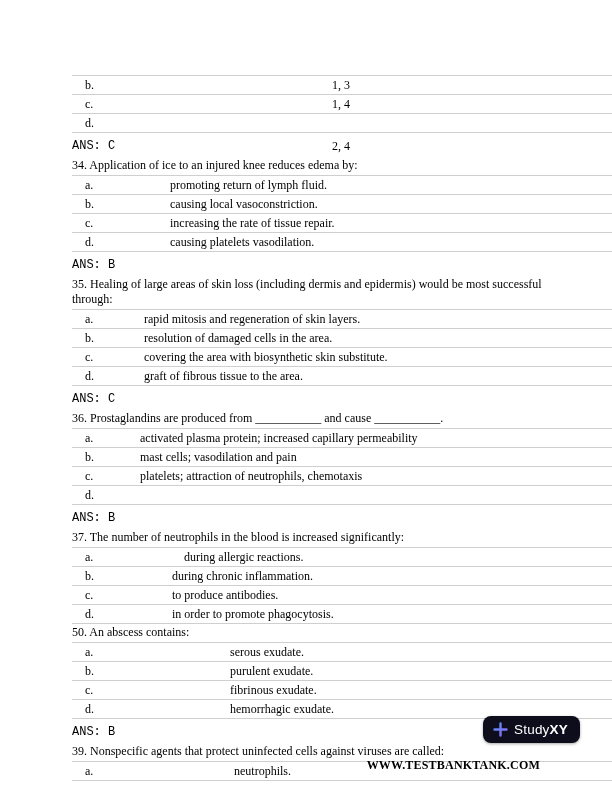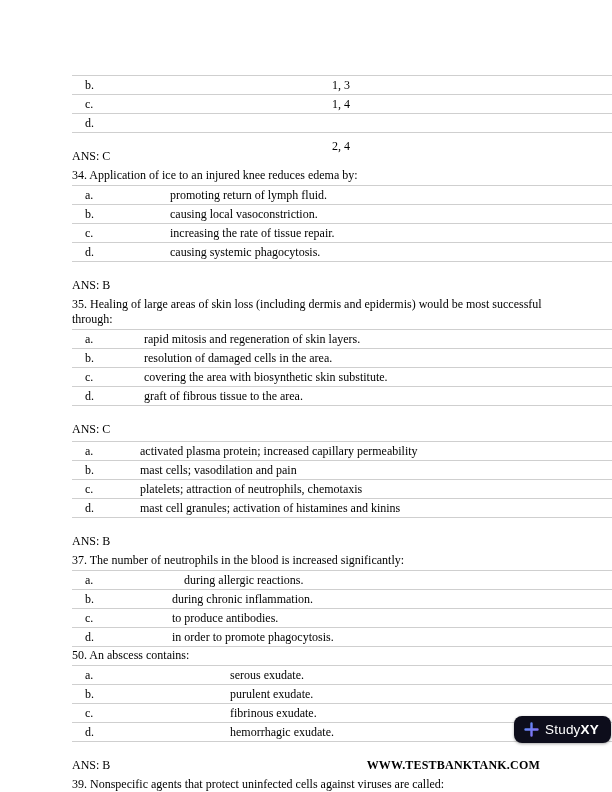--- a/index.html
+++ b/index.html
@@ -38,34 +38,35 @@
     line-height:18px;
   }
   .otext{
     position:absolute;
     top:0;
     line-height:18px;
     white-space:nowrap;
   }
   .ans{
     line-height:15px;
-    margin:16px 0 4px 0;
+    margin:6px 0 4px 0;
+    font-family:Liberation Mono, monospace;
   }
   .footer{
     position:absolute;
     right:72px;
     bottom:19px;
     font-family:"Liberation Serif", serif;
     font-weight:bold;
     font-size:12px;
     letter-spacing:.2px;
   }
   .badge{
     position:absolute;
-    right:1px;
+    right:32px;
     bottom:49px;
     height:27px;
     background:#0d0d1b;
     border-radius:8px;
     display:flex;
     align-items:center;
     gap:6px;
     padding:0 12px 0 10px;
     font-family:"Liberation Sans", sans-serif;
     color:#ffffff;
@@ -113,21 +114,21 @@
           <div class="option-row">
             <span class="letter">b.</span>
             <span class="otext" style="left: 98px;">causing local vasoconstriction.</span>
           </div>
           <div class="option-row">
             <span class="letter">c.</span>
             <span class="otext" style="left: 98px;">increasing the rate of tissue repair.</span>
           </div>
           <div class="option-row">
             <span class="letter">d.</span>
-            <span class="otext" style="left: 98px;">causing systemic phagocytosis.</span>
+            <span class="otext" style="left: 98px;">causing platelets vasodilation.</span>
           </div>
         </div>
         <div class="ans">ANS: B</div>
       </div>
       <div class="question">
         <div class="qtext">35. Healing of large areas of skin loss (including dermis and epidermis) would be most successful through:</div>
         <div class="options">
           <div class="option-row">
             <span class="letter">a.</span>
             <span class="otext" style="left: 72px;">rapid mitosis and regeneration of skin layers.</span>
@@ -141,36 +142,36 @@
             <span class="otext" style="left: 72px;">covering the area with biosynthetic skin substitute.</span>
           </div>
           <div class="option-row">
             <span class="letter">d.</span>
             <span class="otext" style="left: 72px;">graft of fibrous tissue to the area.</span>
           </div>
         </div>
         <div class="ans">ANS: C</div>
       </div>
       <div class="question">
+        <div class="qtext">36. Prostaglandins are produced from ___________ and cause ___________.</div>
         <div class="options">
           <div class="option-row">
             <span class="letter">a.</span>
             <span class="otext" style="left: 68px;">activated plasma protein; increased capillary permeability</span>
           </div>
           <div class="option-row">
             <span class="letter">b.</span>
             <span class="otext" style="left: 68px;">mast cells; vasodilation and pain</span>
           </div>
           <div class="option-row">
             <span class="letter">c.</span>
             <span class="otext" style="left: 68px;">platelets; attraction of neutrophils, chemotaxis</span>
           </div>
           <div class="option-row">
             <span class="letter">d.</span>
-            <span class="otext" style="left: 68px;">mast cell granules; activation of histamines and kinins</span>
           </div>
         </div>
         <div class="ans">ANS: B</div>
       </div>
       <div class="question">
         <div class="qtext">37. The number of neutrophils in the blood is increased significantly:</div>
         <div class="options">
           <div class="option-row">
             <span class="letter">a.</span>
             <span class="otext" style="left: 100px; margin-left: 12px;">during allergic reactions.</span>

